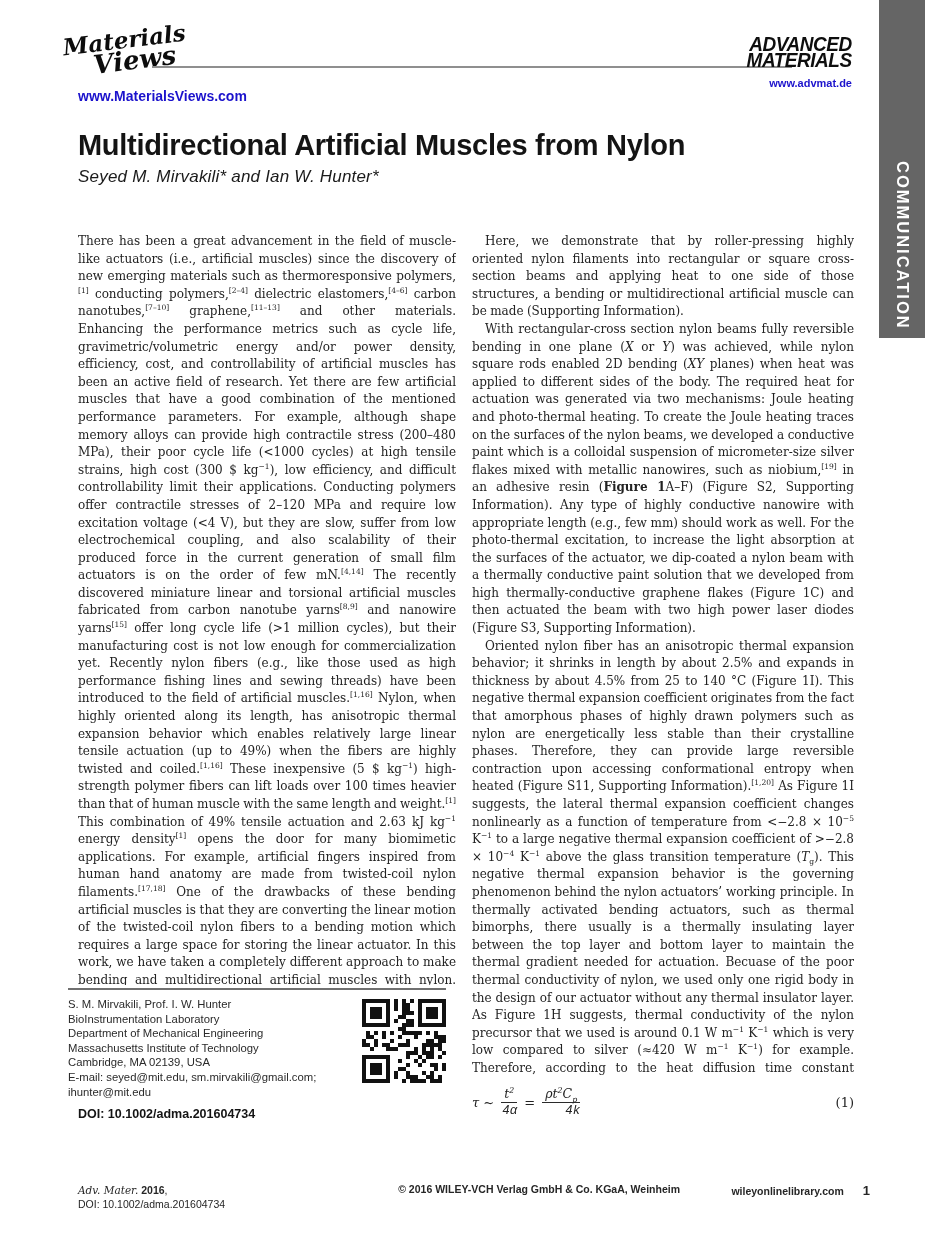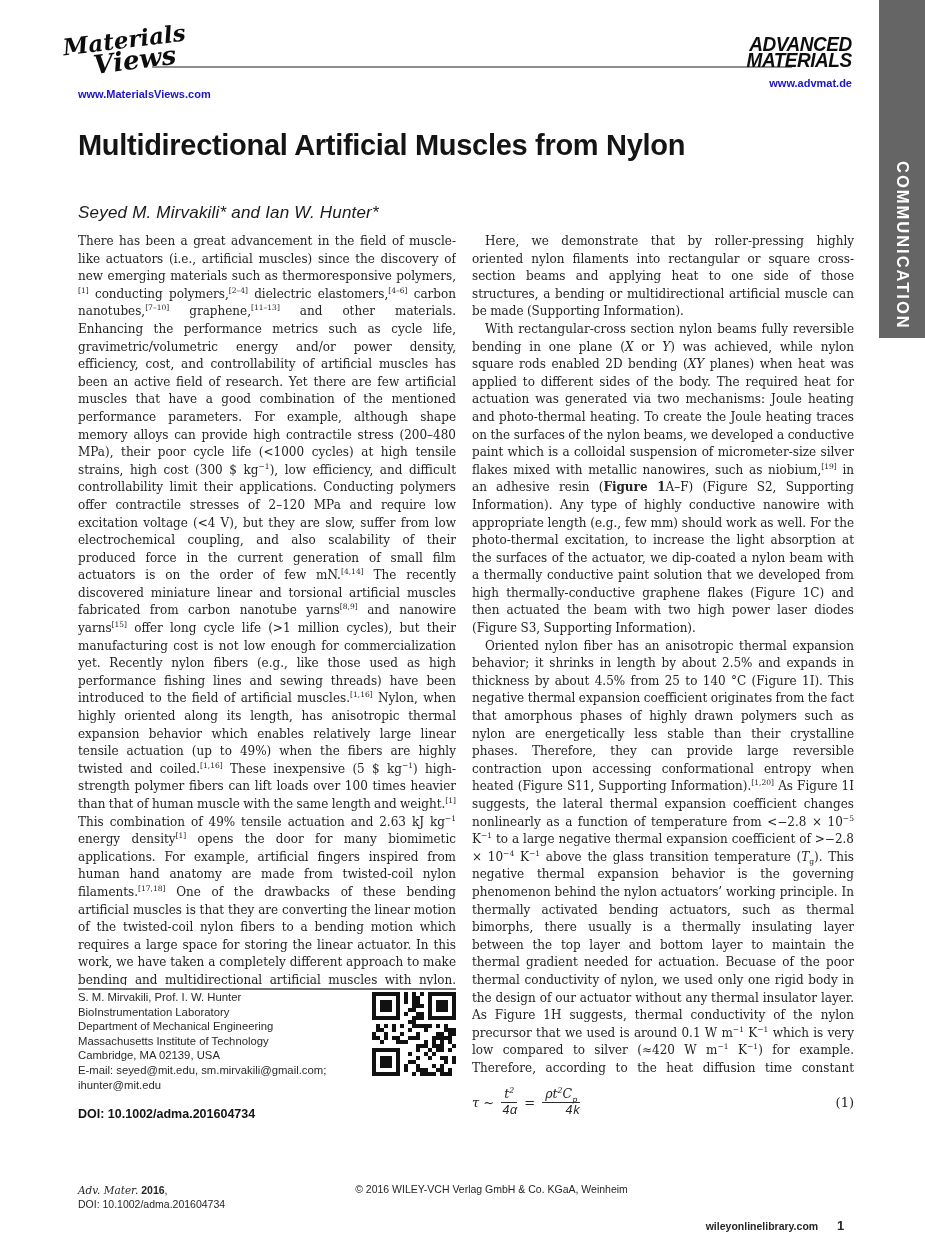--- a/index.html
+++ b/index.html
@@ -9,68 +9,68 @@
     background:#ffffff; color:#1e1e1e;
     font-family:"DejaVu Serif", serif;
   }
   
   .mv-logo { position:absolute; left:64px; top:30px; transform:rotate(-7deg);
     font-family:"DejaVu Serif", serif; font-style:italic; font-weight:bold; color:#0c0c0c; }
   .mv-logo .l1 { display:block; font-size:23px; line-height:20px; }
   .mv-logo .l2 { display:block; font-size:26px; line-height:22px; margin-left:28px; }
   .top-rule { position:absolute; left:152px; top:66px; width:640px; height:2px; background:#8f8f8f; }
   .mv-url { position:absolute; left:78px; top:88px; font-family:"Liberation Sans",sans-serif;
-    font-weight:bold; font-size:11px; color:#1b12cc; text-decoration:none; }
+    font-weight:bold; font-size:14px; color:#1b12cc; text-decoration:none; }
   .adv-logo { position:absolute; right:73px; top:36px; text-align:right; color:#0e0e0e;
     font-family:"Liberation Sans",sans-serif; font-weight:bold; font-style:italic;
     font-size:20px; line-height:16px; letter-spacing:-0.5px; transform:scaleX(0.95); transform-origin:right top; }
   .advmat-url { position:absolute; right:73px; top:77px; font-family:"Liberation Sans",sans-serif;
     font-weight:bold; font-size:11px; color:#1b12cc; text-decoration:none; }
   
   .banner { position:absolute; right:0; top:0; width:46px; height:338px; background:#656565;
     display:flex; flex-direction:column; align-items:center; justify-content:flex-end; }
   .banner span { writing-mode:vertical-rl; color:#ffffff; font-family:"Liberation Sans",sans-serif;
     font-weight:bold; font-size:16.5px; letter-spacing:2px; padding-bottom:8px; }
   
   .page-title { position:absolute; left:78px; top:110px; width:720px;
     font-family:"Liberation Sans",sans-serif; font-weight:bold; font-size:29px;
     letter-spacing:-0.3px; color:#141414; }
   .authors { position:absolute; left:78px; top:167px; font-family:"Liberation Sans",sans-serif;
-    font-style:italic; font-size:17px; color:#1a1a1a; letter-spacing:0.2px;margin-top:36px; }
+    font-style:italic; font-size:17px; color:#1a1a1a; letter-spacing:0.2px; }
   
   .columns { position:absolute; left:78px; top:233px; width:776px; display:flex; gap:16px; }
   .col { font-size:12px; line-height:17.6px; color:#232323; word-spacing:-0.4px; }
   .col-left  { width:378px; height:752px; overflow:hidden; }
   .col-right { width:382px; height:845px; overflow:hidden; }
   .body-par { margin:0; text-align:justify; }
   .body-par.indent { text-indent:13px; }
   sup { font-size:0.63em; line-height:0; vertical-align:super; }
   sub { font-size:0.63em; line-height:0; vertical-align:sub; }
   
   .equation { position:absolute; left:472px; top:1086px; width:382px; display:flex;
     align-items:center; font-size:13px; font-style:italic; color:#232323; }
   .frac { display:inline-flex; flex-direction:column; align-items:flex-end; margin:0 7px; font-size:12.5px; }
   .frac .num { border-bottom:1px solid #2a2a2a; padding:0 3px 1px; }
   .frac .den { padding-top:1px;font-family:Liberation Mono, monospace; }
   .eq-label { margin-left:auto; font-style:normal; }
   
-  .affiliation { position:absolute; left:78px; top:988px; width:378px;
-    border-top:2px solid #707070; padding-top:0; display:flex; gap:10px; }
+  .affiliation { position:absolute; left:68px; top:988px; width:378px;
+    border-top:2px solid #707070; padding-top:7px; display:flex; gap:10px; }
   .aff-lines { flex:1; font-family:"Liberation Sans",sans-serif; font-size:11.3px;
     line-height:14.6px; color:#2a2a2a; }
   .qr { width:84px; height:84px; margin-top:2px; }
   .doi-line { position:absolute; left:78px; top:1107px; font-family:"Liberation Sans",sans-serif;
     font-weight:bold; font-size:12.5px; color:#141414; }
   
   .footer { position:absolute; left:78px; top:1183px; width:792px; display:flex;
     align-items:flex-start; font-family:"Liberation Sans",sans-serif; font-size:10.5px; color:#262626; }
   .footer-left { width:225px; line-height:14px; }
   .footer-left i { font-family:"DejaVu Serif",serif; }
-  .footer-center { flex:1; text-align:center; }
-  .footer-right { width:190px; text-align:center;margin-top:35px; }
+  .footer-center { flex:1; text-align:right;font-weight:bold; }
+  .footer-right { width:190px; text-align:right; }
   .footer-site { font-weight:bold; }
   .footer-page { font-weight:bold; font-size:13px; margin-left:16px; }
 </style>
 </head>
 <body>
 
 <div class="mv-logo">
   <span class="l1">Materials</span>
   <span class="l2">Views</span>
 </div>

